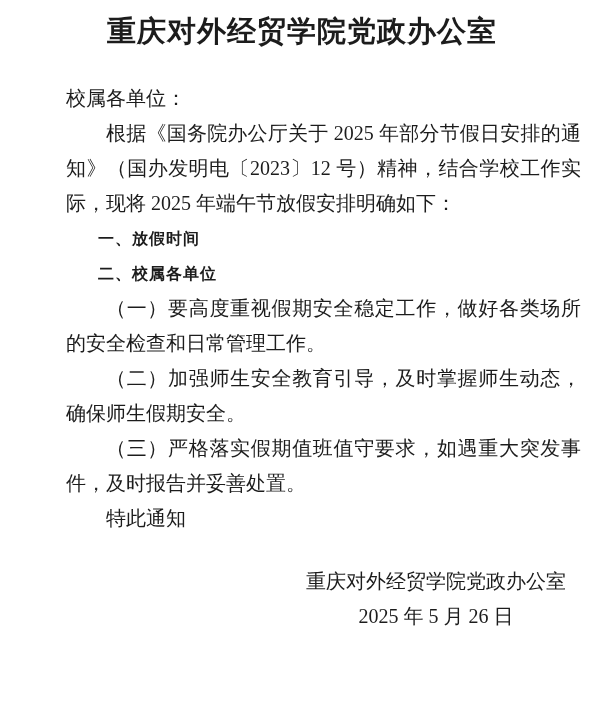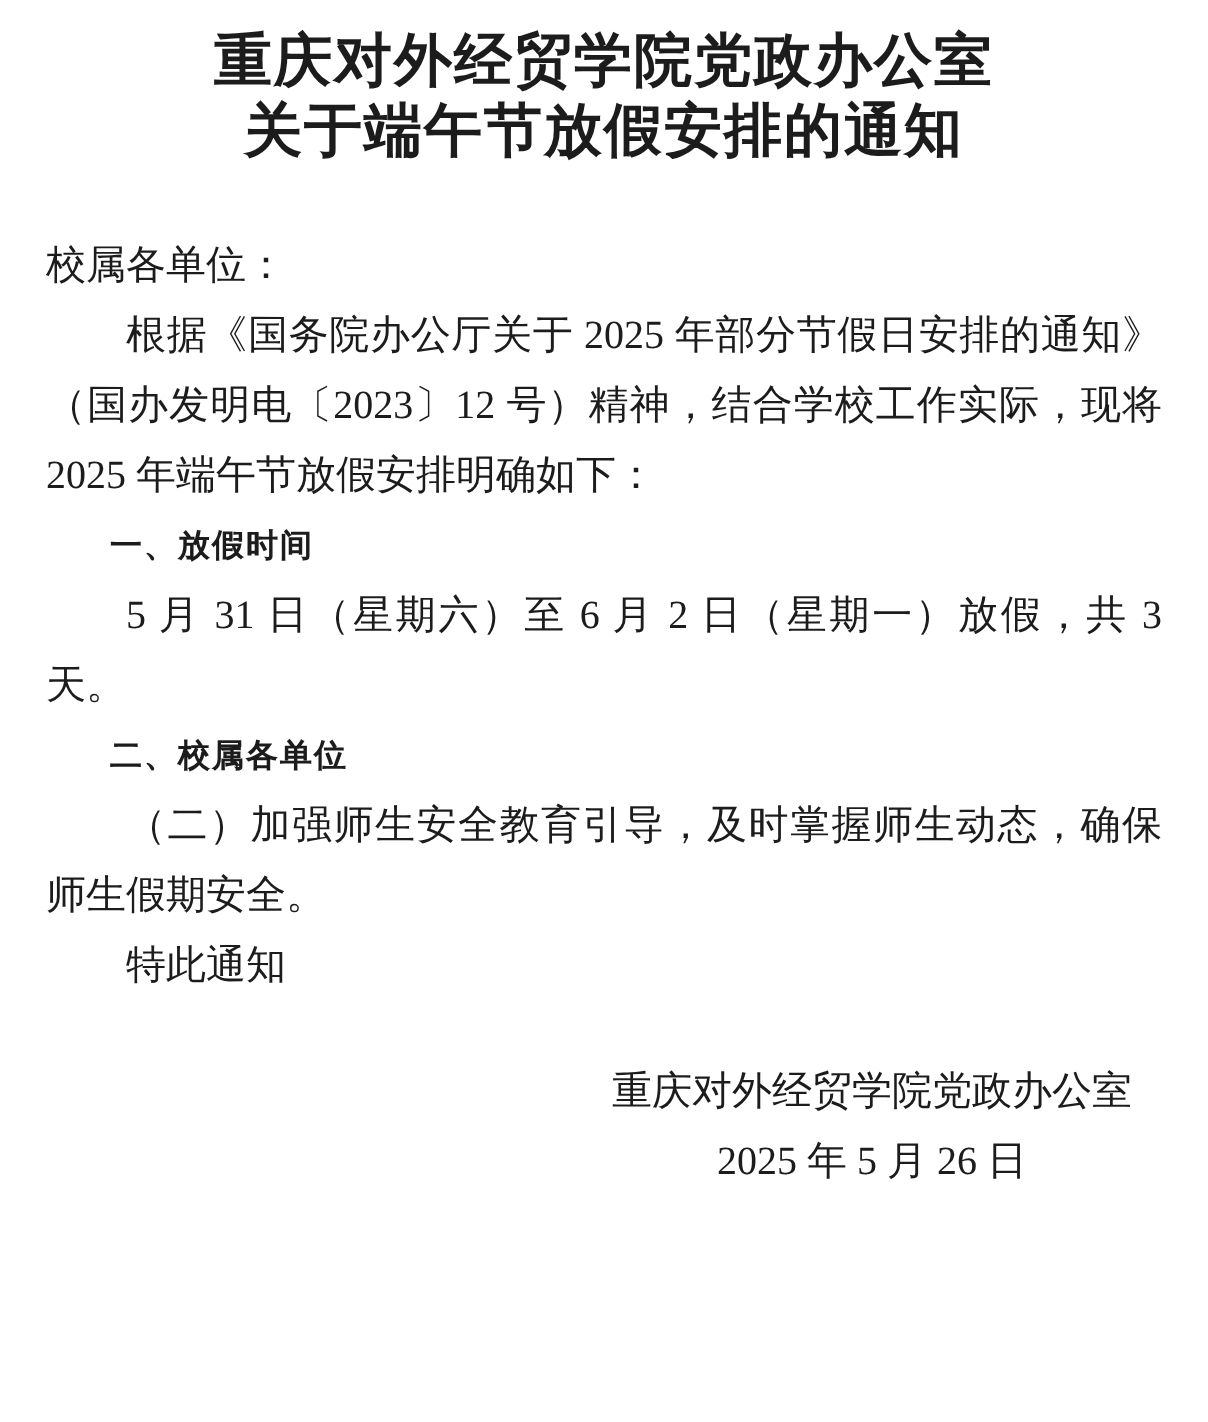--- a/index.html
+++ b/index.html
@@ -23,20 +23,21 @@
     font-size: 29px;
     line-height: 35px;
     letter-spacing: 1px;
     font-family: "Liberation Serif", serif;
   }
   .body-block {
     margin-top: 32px;
     font-size: 20px;
     line-height: 35px;
     text-align: justify;
+    margin-left: 43px;
   }
   .body-block p { margin: 0; }
   .indent { text-indent: 2em; }
   .sec-heading {
     font-family: "Liberation Sans", sans-serif;
     font-weight: bold;
     text-indent: 2em;
     font-size: 16px;
     letter-spacing: 1px;
   }
@@ -52,32 +53,32 @@
     line-height: 35px;
   }
 </style>
 </head>
 <body>
 
 <div class="doc">
 
   <div class="title-block">
     <div>重庆对外经贸学院党政办公室</div>
-    <div>关于端午节放假安排的通知</div>
   </div>
 
   <div class="body-block">
     <p>校属各单位：</p>
     <p class="indent">根据《国务院办公厅关于 2025 年部分节假日安排的通知》（国办发明电〔2023〕12 号）精神，结合学校工作实际，现将 2025 年端午节放假安排明确如下：</p>
 
     <p class="sec-heading">一、放假时间</p>
-    <p class="indent">5 月 31 日（星期六）至 6 月 2 日（星期一）放假，共 3 天。</p>
 
     <p class="sec-heading">二、校属各单位</p>
+    <p class="indent">（一）要高度重视假期安全稳定工作，做好各类场所的安全检查和日常管理工作。</p>
     <p class="indent">（二）加强师生安全教育引导，及时掌握师生动态，确保师生假期安全。</p>
+    <p class="indent">（三）严格落实假期值班值守要求，如遇重大突发事件，及时报告并妥善处置。</p>
 
     <p class="indent">特此通知</p>
   </div>
 
   <div class="signature-block">
     <div class="signature-inner">
       <div>重庆对外经贸学院党政办公室</div>
       <div>2025 年 5 月 26 日</div>
     </div>
   </div>

